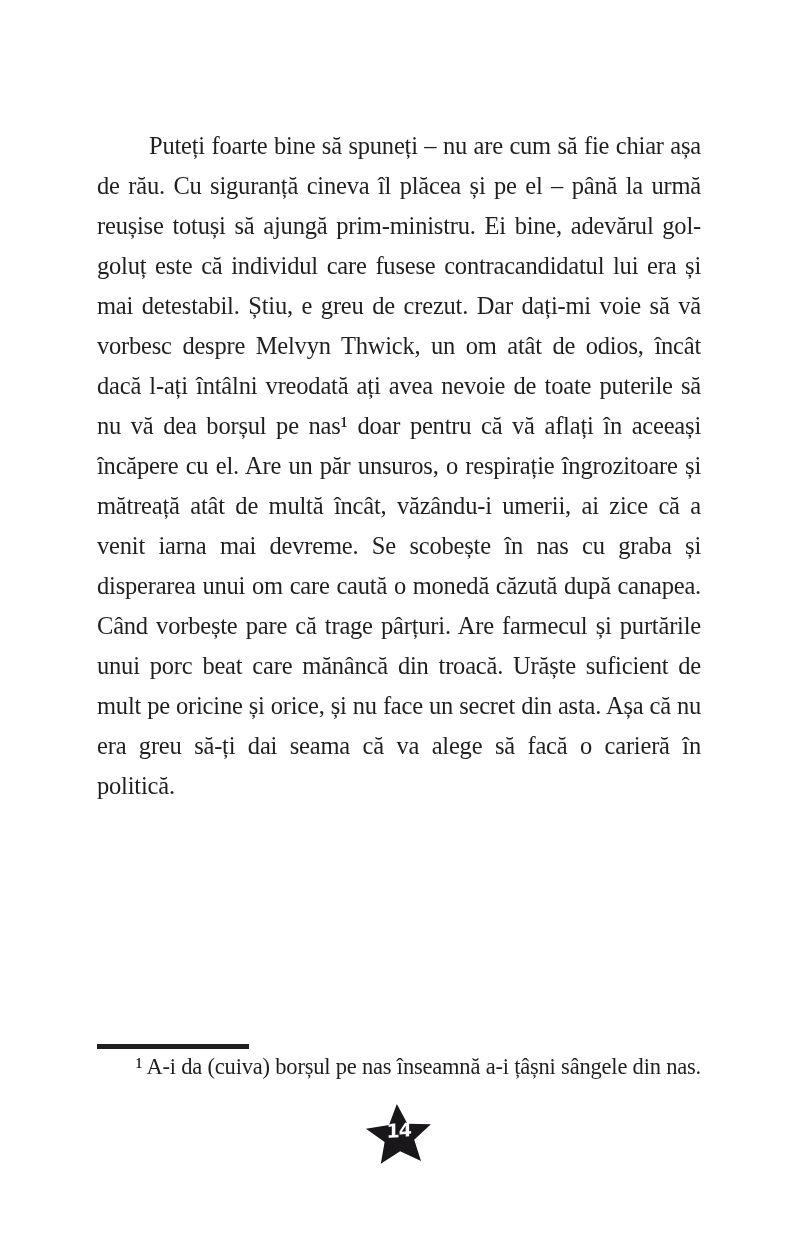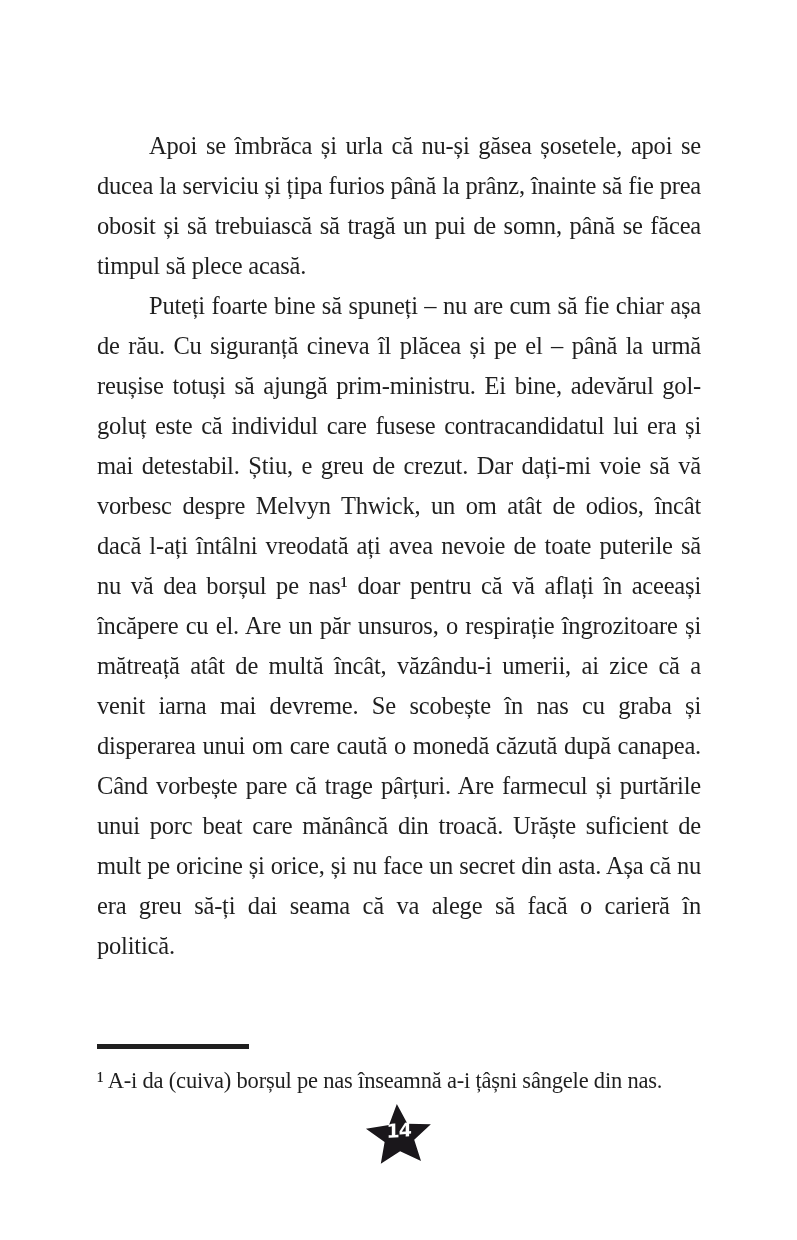--- a/index.html
+++ b/index.html
@@ -47,25 +47,26 @@
     left: 97px;
     top: 1044px;
     width: 604px;
   }
   .footnote-rule {
     width: 152px;
     height: 5px;
     background: var(--text);
   }
   .footnote {
-    margin-top: 17px;
+    margin-top: 3px;
     font-size: 22.5px;
     line-height: 30px;
     letter-spacing: -0.2px;
     color: var(--text);
+    text-align: right;
   }
   .page-number-star {
     position: absolute;
     left: 364px;
     top: 1102px;
     width: 70px;
     height: 66px;
     transform: rotate(-4deg);
   }
   .page-number-star svg {
@@ -88,21 +89,20 @@
     color: var(--page-number);
     transform: skewX(-4deg);
   }
 </style>
 </head>
 <body>
 
 <div class="book-page">
 
   <div class="text-block">
-    <p class="para">Apoi se îmbrăca și urla că nu-și găsea șosetele, apoi se ducea la serviciu și țipa furios până la prânz, înainte să fie prea obosit și să trebuiască să tragă un pui de somn, până se făcea timpul să plece acasă.</p>
     <p class="para">Puteți foarte bine să spuneți – nu are cum să fie chiar așa de rău. Cu siguranță cineva îl plăcea și pe el – până la urmă reușise totuși să ajungă prim-ministru. Ei bine, adevărul gol-goluț este că individul care fusese contracandidatul lui era și mai detestabil. Știu, e greu de crezut. Dar dați-mi voie să vă vorbesc despre Melvyn Thwick, un om atât de odios, încât dacă l-ați întâlni vreodată ați avea nevoie de toate puterile să nu vă dea borșul pe nas¹ doar pentru că vă aflați în aceeași încăpere cu el. Are un păr unsuros, o respirație îngrozitoare și mătreață atât de multă încât, văzându-i umerii, ai zice că a venit iarna mai devreme. Se scobește în nas cu graba și disperarea unui om care caută o monedă căzută după canapea. Când vorbește pare că trage pârțuri. Are farmecul și purtările unui porc beat care mănâncă din troacă. Urăște suficient de mult pe oricine și orice, și nu face un secret din asta. Așa că nu era greu să-ți dai seama că va alege să facă o carieră în politică.</p>
   </div>
 
   <div class="footnote-area">
     <div class="footnote-rule"></div>
     <p class="footnote">¹ A-i da (cuiva) borșul pe nas înseamnă a-i țâșni sângele din nas.</p>
   </div>
 
   <div class="page-number-star">
     <svg viewBox="0 0 100 100" preserveAspectRatio="none" aria-hidden="true">

